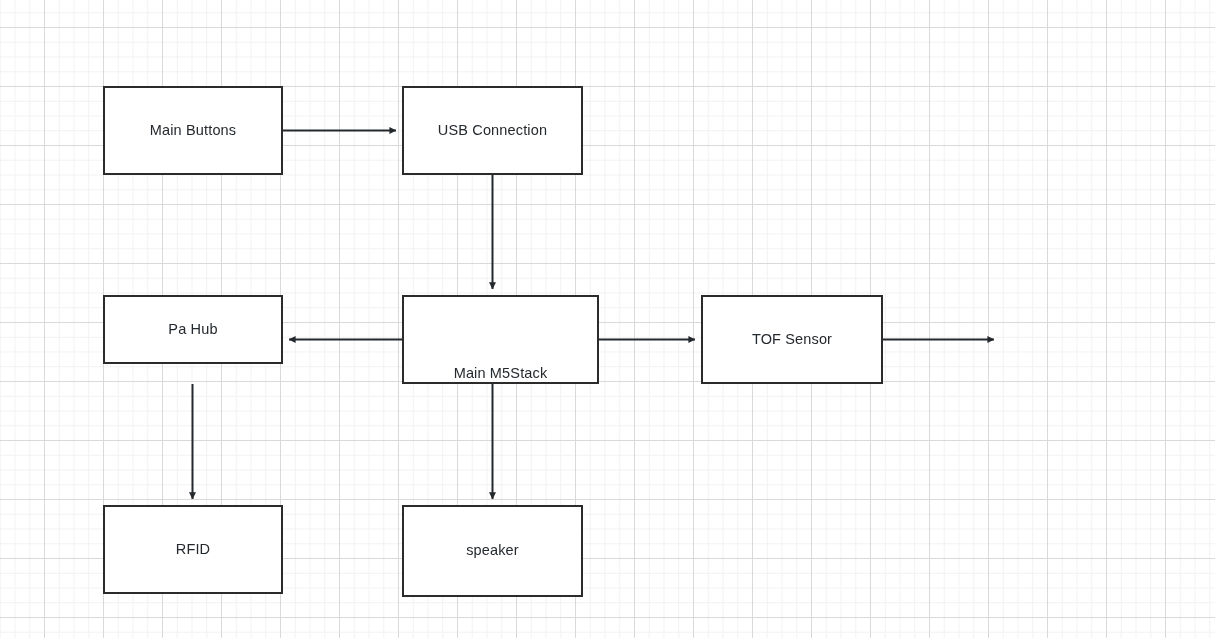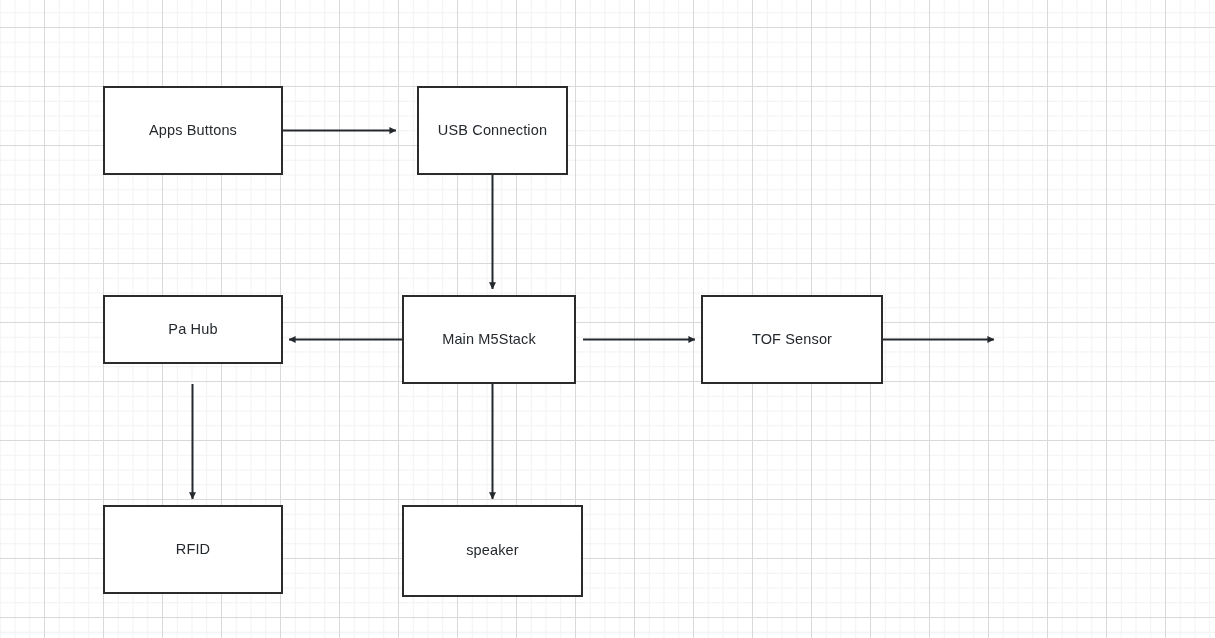--- a/index.html
+++ b/index.html
@@ -86,32 +86,32 @@
     <line x1="583" y1="339.5" x2="695" y2="339.5" stroke="#24292e" stroke-width="2" marker-end="url(#arrow-right)"></line>
 
     <line x1="883" y1="339.5" x2="994" y2="339.5" stroke="#24292e" stroke-width="2" marker-end="url(#arrow-right)"></line>
 
     <line x1="192.5" y1="384" x2="192.5" y2="499" stroke="#24292e" stroke-width="2" marker-end="url(#arrow-right)"></line>
 
     <line x1="492.5" y1="384" x2="492.5" y2="499" stroke="#24292e" stroke-width="2" marker-end="url(#arrow-right)"></line>
   </svg>
 
   <div class="node" style="left:103px; top:86px; width:180px; height:89px;">
-    <span class="node-label">Apps Buttons</span>
+    <span class="node-label">Main Buttons</span>
   </div>
 
-  <div class="node" style="left:417px; top:86px; width:151px; height:89px;">
+  <div class="node" style="left:402px; top:86px; width:181px; height:89px;">
     <span class="node-label">USB Connection</span>
   </div>
 
   <div class="node" style="left:103px; top:295px; width:180px; height:69px;">
     <span class="node-label">Pa Hub</span>
   </div>
 
-  <div class="node" style="left:402px; top:295px; width:174px; height:89px;">
+  <div class="node" style="left:402px; top:295px; width:197px; height:89px;align-items:flex-end;">
     <span class="node-label">Main M5Stack</span>
   </div>
 
   <div class="node" style="left:701px; top:295px; width:182px; height:89px;">
     <span class="node-label">TOF Sensor</span>
   </div>
 
 
   <div class="node" style="left:103px; top:505px; width:180px; height:89px;">
     <span class="node-label">RFID</span>

